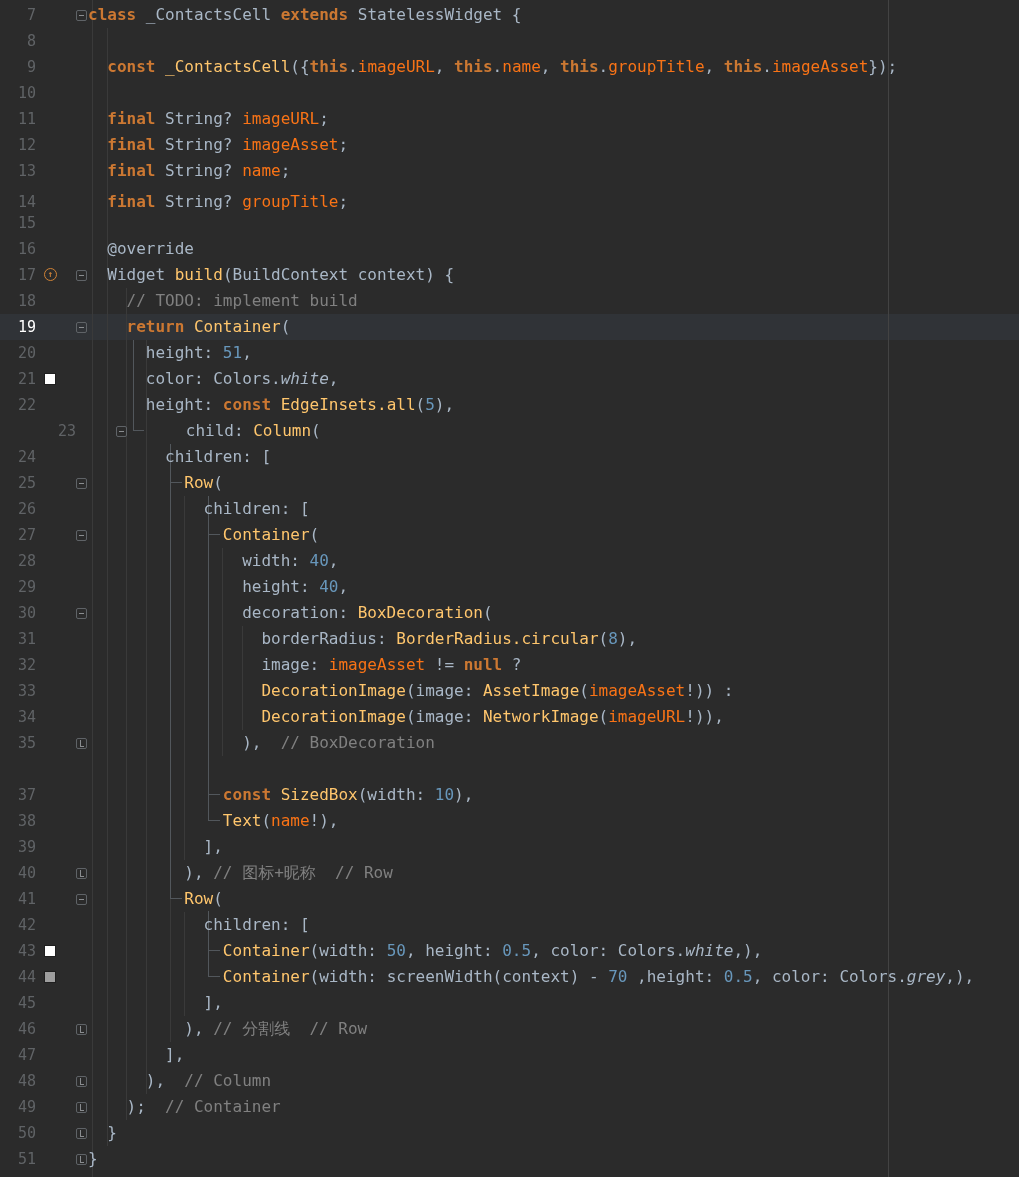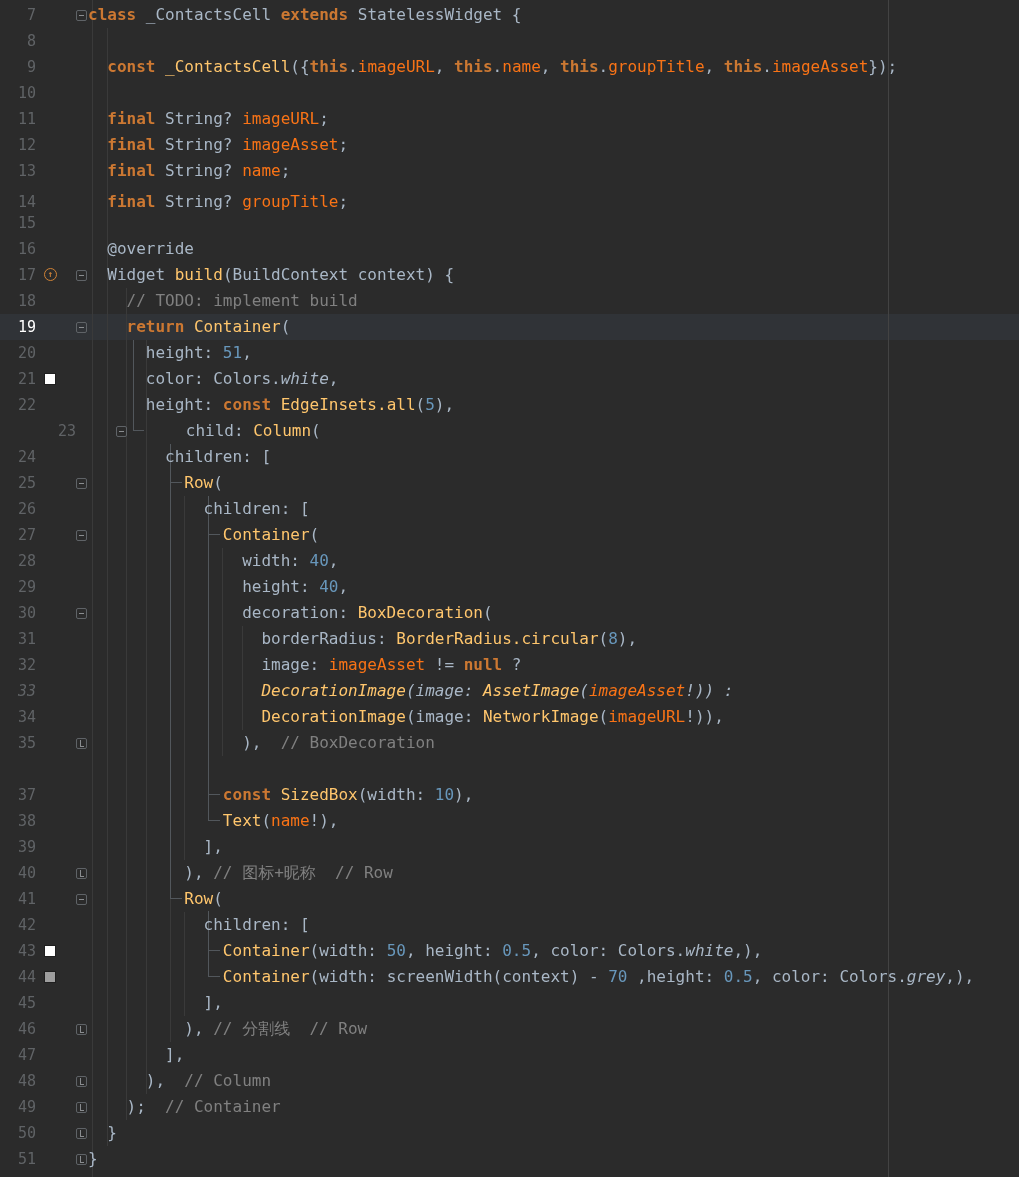--- a/index.html
+++ b/index.html
@@ -188,21 +188,21 @@
         <span class="code"><span>                decoration: </span><span class="fn">BoxDecoration</span><span>(</span></span>
       </div>
       <div class="row" style="top: 626px;">
         <span class="ln">31</span>
         <span class="code"><span>                  borderRadius: </span><span class="fn">BorderRadius.circular</span><span>(</span><span class="num">8</span><span>),</span></span>
       </div>
       <div class="row" style="top: 652px;">
         <span class="ln">32</span>
         <span class="code"><span>                  image: </span><span class="fld">imageAsset</span><span> != </span><span class="kw">null</span><span> ?</span></span>
       </div>
-      <div class="row" style="top: 678px; font-style: italic;">
+      <div class="row" style="top: 678px;">
         <span class="ln">33</span>
         <span class="code"><span>                  </span><span class="fn">DecorationImage</span><span>(image: </span><span class="fn">AssetImage</span><span>(</span><span class="fld">imageAsset</span><span>!)) :</span></span>
       </div>
       <div class="row" style="top: 704px;">
         <span class="ln">34</span>
         <span class="code"><span>                  </span><span class="fn">DecorationImage</span><span>(image: </span><span class="fn">NetworkImage</span><span>(</span><span class="fld">imageURL</span><span>!)),</span></span>
       </div>
       <div class="row" style="top: 730px;">
         <span class="ln">35</span>
         <span class="fold end"></span>

